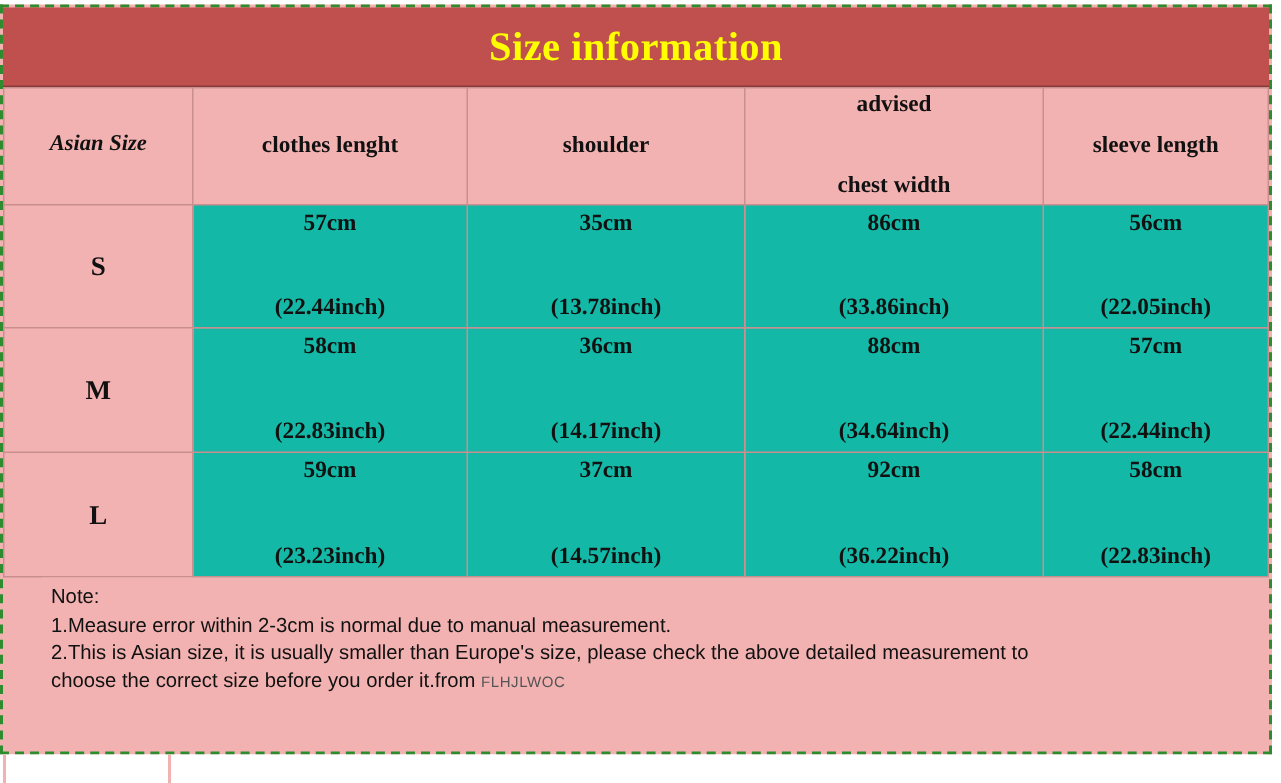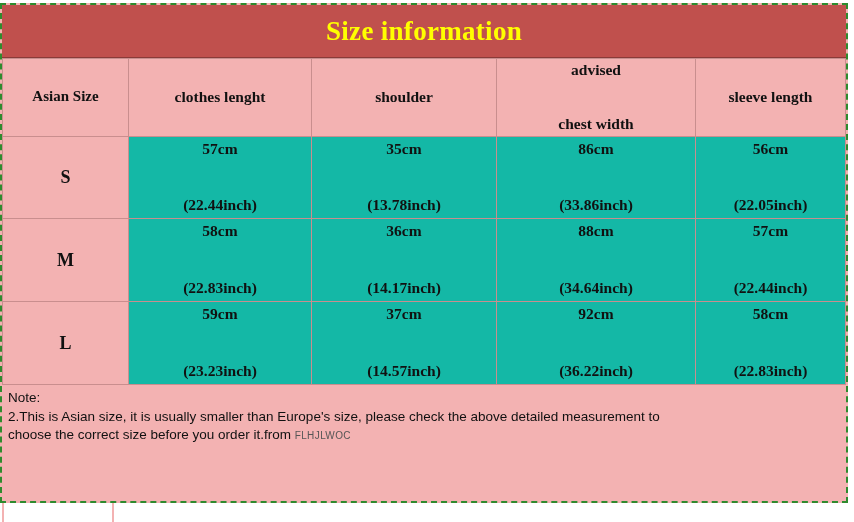--- a/index.html
+++ b/index.html
@@ -82,20 +82,21 @@
   }
   .cm-line { display: block; }
   .inch-line { display: block; margin-top: 36px; }
   .note-box {
     background: #f3b2b2;
     padding: 4px 6px 3px 6px;
     font-family: "Liberation Sans", sans-serif;
     font-size: 13.5px;
     color: #111111;
     line-height: 1.38;
+    margin-left: 26px;
   }
   .note-box .note-line {
     display: block;
     white-space: normal;
   }
   .watermark {
     font-size: 10px;
     color: #555555;
     letter-spacing: 0.4px;
   }
@@ -125,21 +126,21 @@
 
   <div class="chart-frame">
 
     <div class="title-bar">
       <span class="title-text">Size information</span>
     </div>
 
     <table class="size-table">
       <thead>
         <tr>
-          <th class="col-asian" style="width:117px;">Asian Size</th>
+          <th class="col-asian" style="width:117px;font-style:italic;">Asian Size</th>
           <th style="width:174px;">clothes lenght</th>
           <th style="width:176px;">shoulder</th>
           <th style="width:190px;">
             <span class="cm-line">advised</span>
             <span class="inch-line">chest width</span>
           </th>
           <th>sleeve length</th>
         </tr>
       </thead>
       <tbody>
@@ -203,20 +204,21 @@
             <span class="inch-line">(22.83inch)</span>
           </td>
         </tr>
 
 
       </tbody>
     </table>
 
     <div class="note-box">
       <span class="note-line">Note:</span>
+      <span class="note-line">1.Measure error within 2-3cm is normal due to manual measurement.</span>
       <span class="note-line">2.This is Asian size, it is usually smaller than Europe's size, please check the above detailed measurement to</span>
       <span class="note-line"><span>choose the correct size before you order it.from </span><span class="watermark">FLHJLWOC</span></span>
     </div>
 
   </div>
 
   <div class="bottom-strip">
     <div class="edge-left"></div>
     <div class="edge-right"></div>
   </div>

